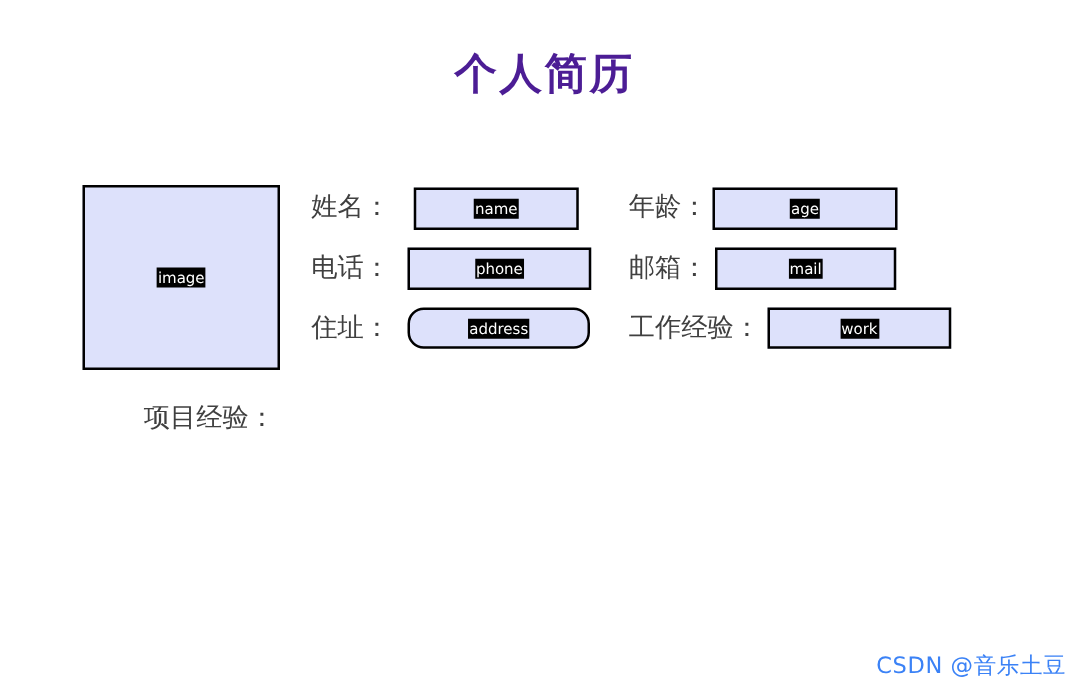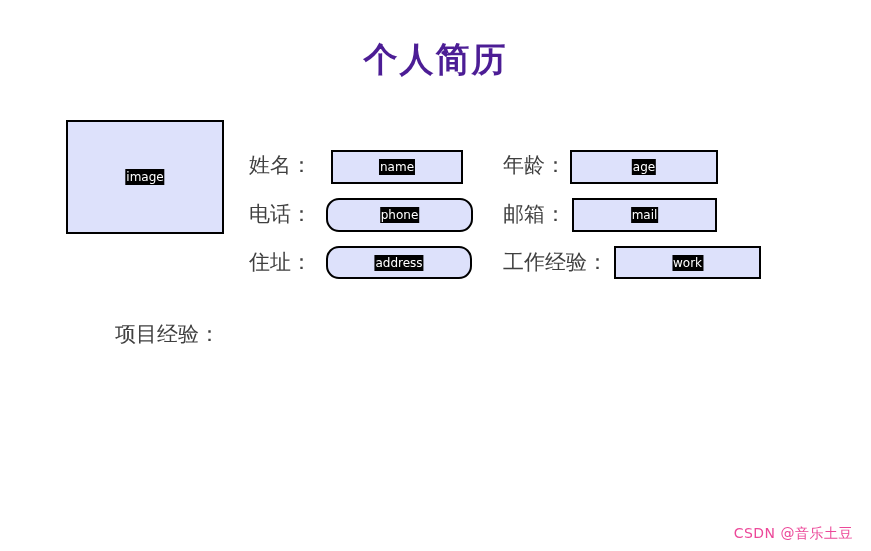--- a/index.html
+++ b/index.html
@@ -67,36 +67,36 @@
     font-family: "Liberation Serif", "DejaVu Serif", serif;
     font-size: 21px;
     line-height: 26px;
     white-space: nowrap;
     color: #404040;
   }
 
   
   #photo-box {
     left: 66px;
-    top: 120px;
+    top: 148px;
     width: 158px;
-    height: 114px;
+    height: 148px;
     padding-left: 37px;
   }
   #photo-box .chip { font-size: 12px; }
 
   
   #label-name   { left: 249px; top: 152px; }
   #box-name     { left: 311px; top: 150px; width: 132px; height: 34px; margin-left: 20px; }
   #label-age    { left: 503px; top: 152px; }
   #box-age      { left: 570px; top: 150px; width: 148px; height: 34px; }
 
   
   #label-phone  { left: 249px; top: 201px; }
-  #box-phone    { left: 326px; top: 198px; width: 147px; height: 34px; border-radius: 13px; }
+  #box-phone    { left: 326px; top: 198px; width: 147px; height: 34px; }
   #label-mail   { left: 503px; top: 201px; }
   #box-mail     { left: 572px; top: 198px; width: 145px; height: 34px; padding-left: 44px; }
 
   
   #label-address{ left: 249px; top: 249px; }
   #box-address  { left: 326px; top: 246px; width: 146px; height: 33px; border-radius: 13px; }
   #label-work   { left: 503px; top: 249px; }
   #box-work     { left: 614px; top: 246px; width: 147px; height: 33px; }
 
   
@@ -111,23 +111,23 @@
     width: 719px;
     height: 118px;
   }
 
   
   .watermark {
     position: absolute;
     right: 18px;
     bottom: 9px;
     font-family: "DejaVu Sans", "Liberation Sans", sans-serif;
-    font-size: 14px;
+    font-size: 18px;
     line-height: 18px;
-    color: #ec4899;
+    color: #3b82f6;
     white-space: nowrap;
     letter-spacing: 0.5px;
   }
 </style>
 </head>
 <body>
 
 <div class="page">
 
   <div class="title">个人简历</div>

